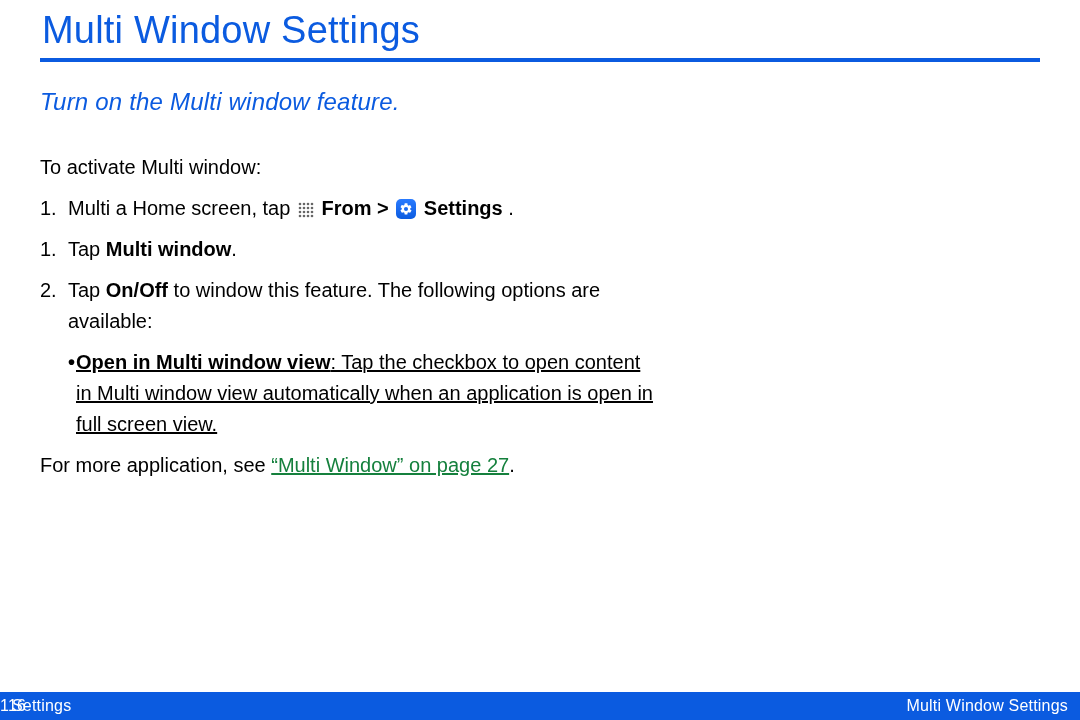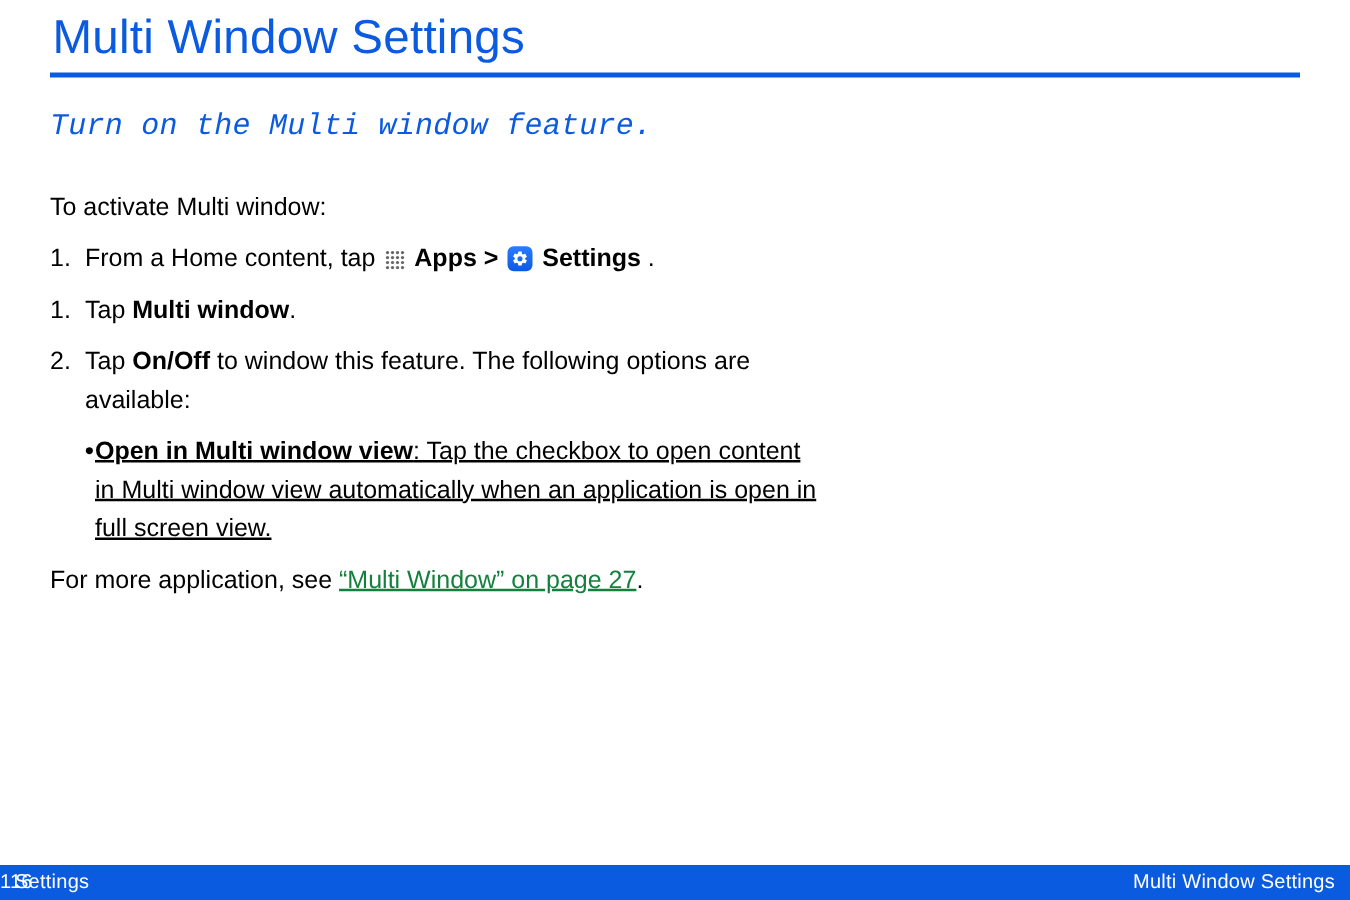--- a/index.html
+++ b/index.html
@@ -4,21 +4,21 @@
   <style>
     * { margin: 0; padding: 0; box-sizing: border-box; }
     html, body { width: 1080px; height: 720px; font-family: "Helvetica Neue", Helvetica, Arial, sans-serif; color: #000; background: #fff; }
     .page { width: 1080px; height: 720px; position: relative; padding: 0; }
 
     .content { padding: 10px 40px 0 40px; }
 
     .h1 { font-size: 38px; font-weight: 300; color: #0b5be0; line-height: 1.1; letter-spacing: 0.2px; padding-left: 2px; }
     .rule { height: 4px; background: #0b5be0; margin-top: 6px; }
 
-    .subtitle { font-size: 24px; font-style: italic; font-weight: 300; color: #0b5be0; margin-top: 26px; letter-spacing: 0.2px; font-family: Liberation Mono, monospace; }
+    .subtitle { font-size: 24px; font-style: italic; font-weight: 300; color: #0b5be0; margin-top: 26px; letter-spacing: 0.2px; }
 
     .body { margin-top: 36px; max-width: 620px; font-size: 20px; line-height: 1.55; }
     .intro { margin-bottom: 10px; }
 
     .list-row { display: flex; margin-bottom: 10px; }
     .list-num { width: 28px; flex: 0 0 28px; text-align: right; padding-right: 16px; white-space: nowrap; }
     .list-body { flex: 1; }
 
     .bullet-row { display: flex; margin-top: 4px; margin-bottom: 10px; }
     .bullet-mark { width: 26px; flex: 0 0 26px; text-align: center; font-weight: bold; padding-left: 28px; }
@@ -58,21 +58,21 @@
     <div class="rule"></div>
 
     <div class="subtitle">Turn on the Multi window feature.</div>
 
     <div class="body">
       <div class="intro">To activate Multi window:</div>
 
       <div class="list-row">
         <div class="list-num">1.</div>
         <div class="list-body">
-          <span>From a Home content, tap </span>
+          <span>Multi a Home screen, tap </span>
           <span class="inline-icon apps-icon">
             <svg viewBox="0 0 16 16">
               <g fill="#666">
                 <circle cx="2" cy="2" r="1.3"></circle>
                   <circle cx="6" cy="2" r="1.3"></circle>
                   <circle cx="10" cy="2" r="1.3"></circle>
                   <circle cx="14" cy="2" r="1.3"></circle>
                 <circle cx="2" cy="6" r="1.3"></circle>
                   <circle cx="6" cy="6" r="1.3"></circle>
                   <circle cx="10" cy="6" r="1.3"></circle>
@@ -81,21 +81,21 @@
                   <circle cx="6" cy="10" r="1.3"></circle>
                   <circle cx="10" cy="10" r="1.3"></circle>
                   <circle cx="14" cy="10" r="1.3"></circle>
                 <circle cx="2" cy="14" r="1.3"></circle>
                   <circle cx="6" cy="14" r="1.3"></circle>
                   <circle cx="10" cy="14" r="1.3"></circle>
                   <circle cx="14" cy="14" r="1.3"></circle>
               </g>
             </svg>
           </span>
-          <span class="b">Apps</span>
+          <span class="b">From</span>
           <span class="b"> &gt; </span>
           <span class="settings-icon-wrap">
             <svg viewBox="0 0 24 24">
               <path fill="#fff" d="M19.14,12.94a7.07,7.07,0,0,0,.05-.94,7.07,7.07,0,0,0-.05-.94l2.03-1.58a.5.5,0,0,0,.12-.64l-1.92-3.32a.5.5,0,0,0-.6-.22l-2.39.96a7.23,7.23,0,0,0-1.63-.94l-.36-2.54A.5.5,0,0,0,13.9,2h-3.8a.5.5,0,0,0-.49.42L9.25,4.96a7.23,7.23,0,0,0-1.63.94L5.23,4.94a.5.5,0,0,0-.6.22L2.71,8.48a.5.5,0,0,0,.12.64l2.03,1.58a7.07,7.07,0,0,0-.05.94,7.07,7.07,0,0,0,.05.94L2.83,14.16a.5.5,0,0,0-.12.64l1.92,3.32a.5.5,0,0,0,.6.22l2.39-.96a7.23,7.23,0,0,0,1.63.94l.36,2.54a.5.5,0,0,0,.49.42h3.8a.5.5,0,0,0,.49-.42l.36-2.54a7.23,7.23,0,0,0,1.63-.94l2.39.96a.5.5,0,0,0,.6-.22l1.92-3.32a.5.5,0,0,0-.12-.64ZM12,15.5A3.5,3.5,0,1,1,15.5,12,3.5,3.5,0,0,1,12,15.5Z"></path>
             </svg>
           </span>
           <span class="b">Settings</span>
           <span> .</span>
         </div>
       </div>

